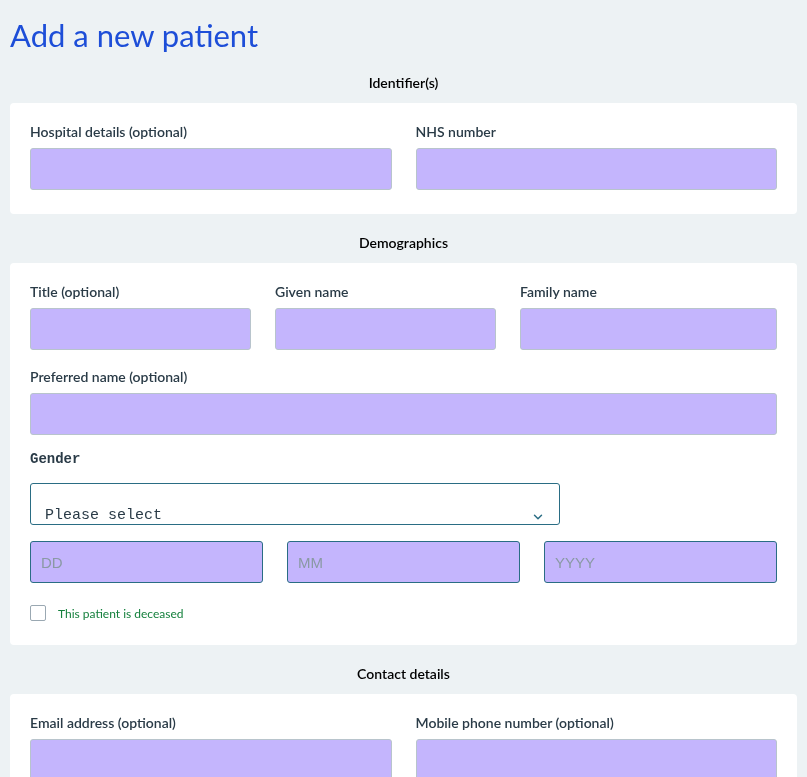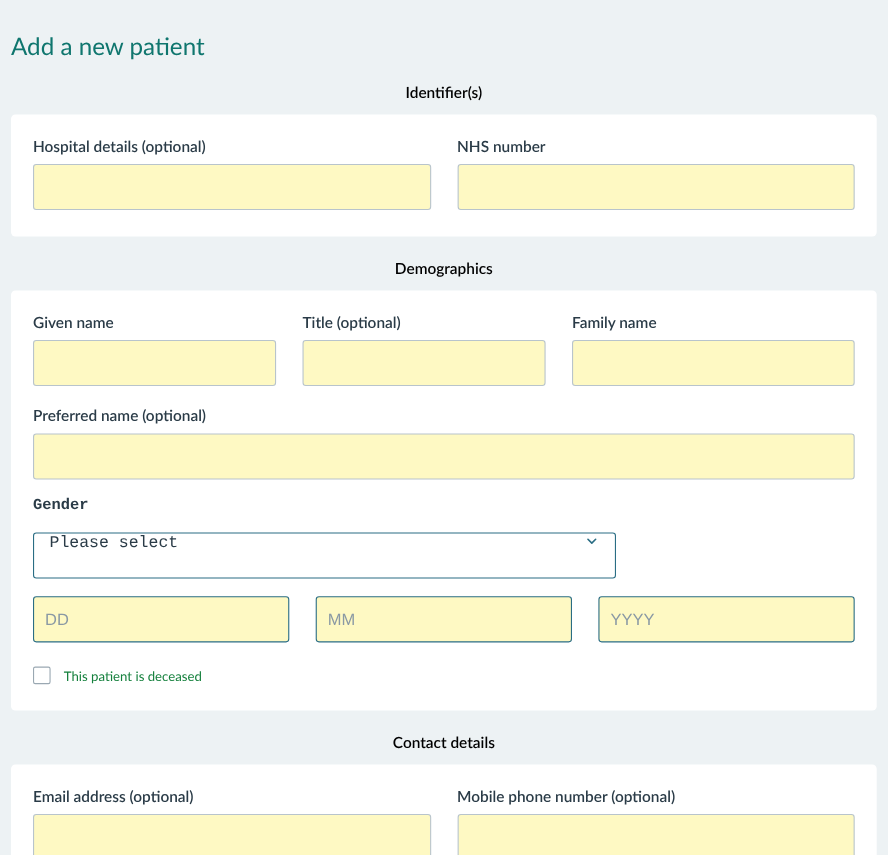--- a/index.html
+++ b/index.html
@@ -8,25 +8,25 @@
       padding: 0;
     }
     body {
       font-family: -apple-system, BlinkMacSystemFont, "Segoe UI", "Lato", Helvetica, Arial, sans-serif;
       background: #edf2f4;
       padding: 10px;
       color: #2a3b47;
       width: 807px;
     }
     h1 {
-      font-size: 22px;
+      font-size: 31px;
       font-weight: 400;
-      color: #0f766e;
+      color: #1d4ed8;
       margin-bottom: 20px;
-      margin-top: 18px;
+      margin-top: 6px;
     }
     .section-label {
       font-size: 14px;
       font-weight: 600;
       color: #000000;
       margin-bottom: 12px;
       margin-top: 6px;
       text-align: center;
     }
     .card {
@@ -54,21 +54,21 @@
       display: block;
     }
     input[type="text"] {
       width: 100%;
       height: 42px;
       border: 1px solid #b8c4cc;
       border-radius: 3px;
       padding: 0 10px;
       font-size: 15px;
       color: #2a3b47;
-      background: #fef9c3;
+      background: #c4b5fd;
     }
     input[type="text"]::placeholder {
       color: #8a99a4;
     }
     .title-input { width: 120px; }
     .given-input { width: 290px; }
     .family-input { flex: 1; }
     .gender-wrap {
       margin-top: 16px;
       font-family: Liberation Mono, monospace;
@@ -77,21 +77,21 @@
       position: relative;
       width: 530px;
     }
     .select-box {
       width: 100%;
       height: 42px;
       border: 1px solid #2a6d84;
       border-radius: 3px;
       background: #fff;
       display: flex;
-      align-items: flex-start;
+      align-items: flex-end;
       justify-content: space-between;
       padding: 0 14px;
       cursor: pointer;
       font-size: 15px;
       color: #2a3b47;
       margin-top: 16px;
     }
     .chevron {
       width: 14px;
       height: 14px;
@@ -150,26 +150,26 @@
       <label class="field-label">NHS number</label>
       <input type="text" value="" style="">
     </div>
   </div>
 </div>
 
 <div class="section-label">Demographics</div>
 <div class="card">
   <div class="row">
     <div class="col">
+      <label class="field-label">Title (optional)</label>
+      <input type="text" class="title-input" value="" style="">
+    </div>
+    <div class="col">
       <label class="field-label">Given name</label>
       <input type="text" class="given-input" value="" style="">
-    </div>
-    <div class="col">
-      <label class="field-label">Title (optional)</label>
-      <input type="text" class="title-input" value="" style="">
     </div>
     <div class="col family-input">
       <label class="field-label">Family name</label>
       <input type="text" value="" style="">
     </div>
   </div>
 
   <div class="preferred-wrap">
     <label class="field-label">Preferred name (optional)</label>
     <input type="text" value="" style="">

